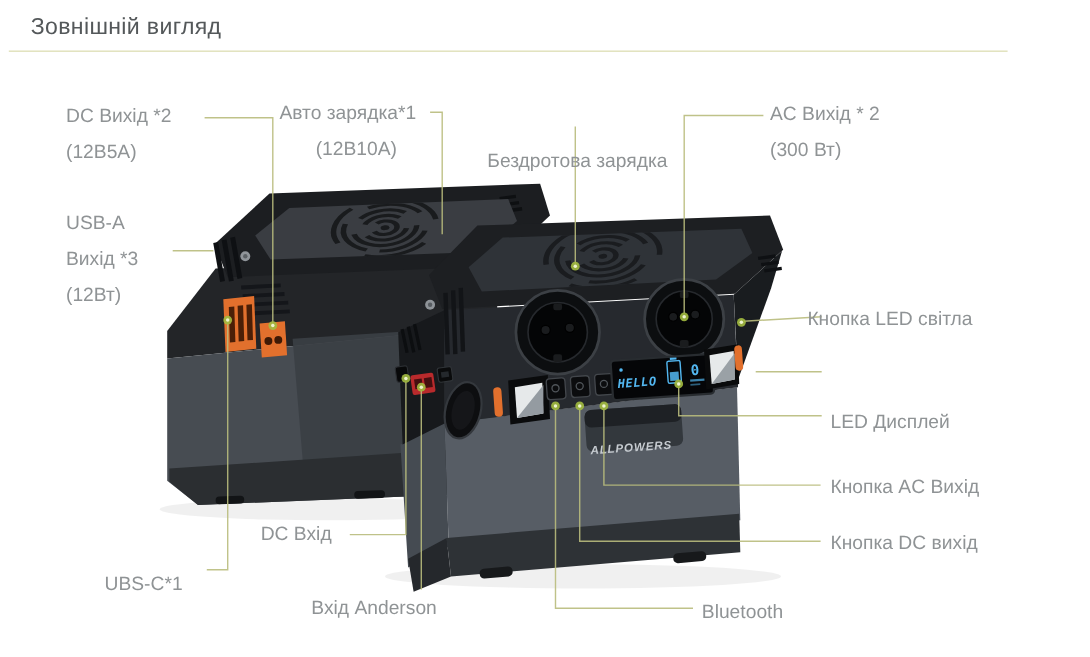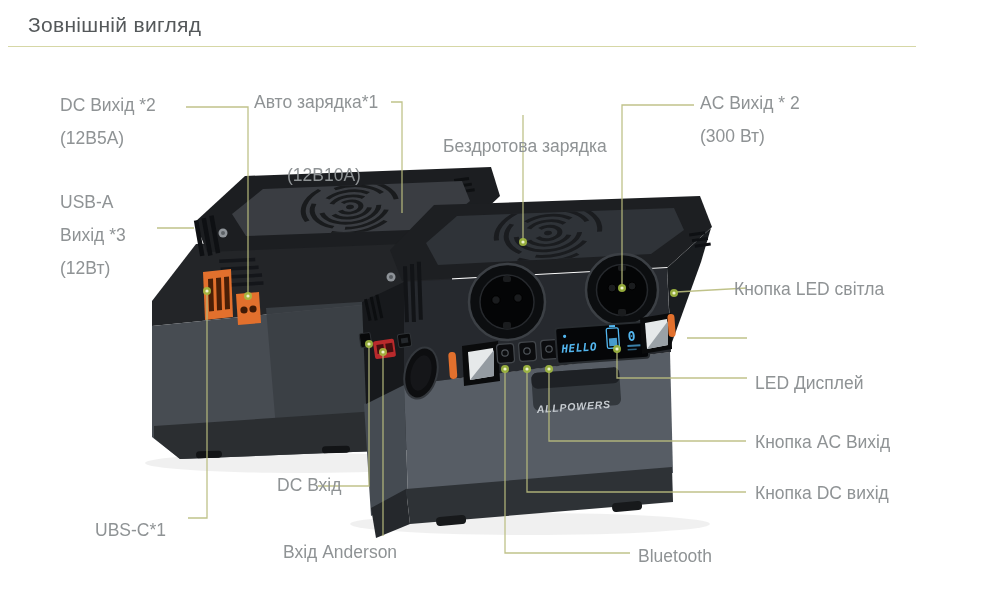--- a/index.html
+++ b/index.html
@@ -7,21 +7,21 @@
     position:relative;width:921px;height:597px;background:#ffffff;overflow:hidden;
     font-family:"Liberation Sans",sans-serif;
   }
   .page-title{
     position:absolute;left:28px;top:13px;font-size:21px;color:var(--title_text,#54585a);
     letter-spacing:.3px;
   }
   .divider{position:absolute;top:46px;left:8px;right:5px;height:1px;background:var(--divider,#d6d7a6);}
   .art{position:absolute;left:0;top:0;}
   .lbl{position:absolute;color:var(--label_text,#8f9395);font-size:17.5px;line-height:33px;white-space:nowrap;}
-  .lbl .indent{padding-left:33px;margin-top:40px;}
+  .lbl .indent{padding-left:33px;}
 </style>
 </head>
 <body>
 
 <div class="canvas">
 
   <div class="page-title">Зовнішній вигляд</div>
   <div class="divider"></div>
 
   <svg class="art" width="991" height="597" viewBox="0 0 991 597">
@@ -311,21 +311,21 @@
   </div>
 
   <div class="lbl" style="left:755px;top:426px;">
     <div>Кнопка AC Вихід</div>
   </div>
 
   <div class="lbl" style="left:755px;top:477px;">
     <div>Кнопка DC вихід</div>
   </div>
 
-  <div class="lbl" style="left:237px;top:469px;margin-left:40px;">
+  <div class="lbl" style="left:237px;top:469px;">
     <div>DC Вхід</div>
   </div>
 
   <div class="lbl" style="left:95px;top:514px;">
     <div>UBS-C*1</div>
   </div>
 
   <div class="lbl" style="left:283px;top:536px;">
     <div>Вхід Anderson</div>
   </div>

